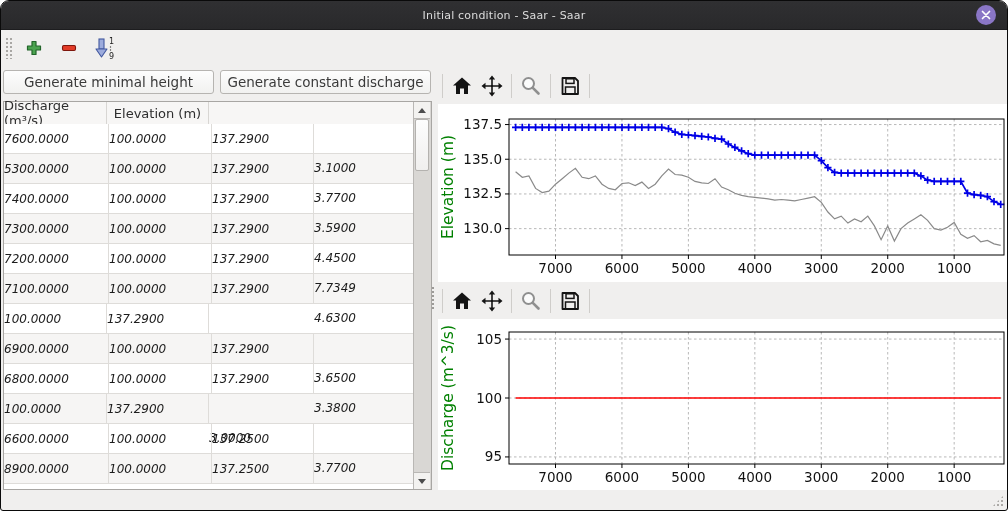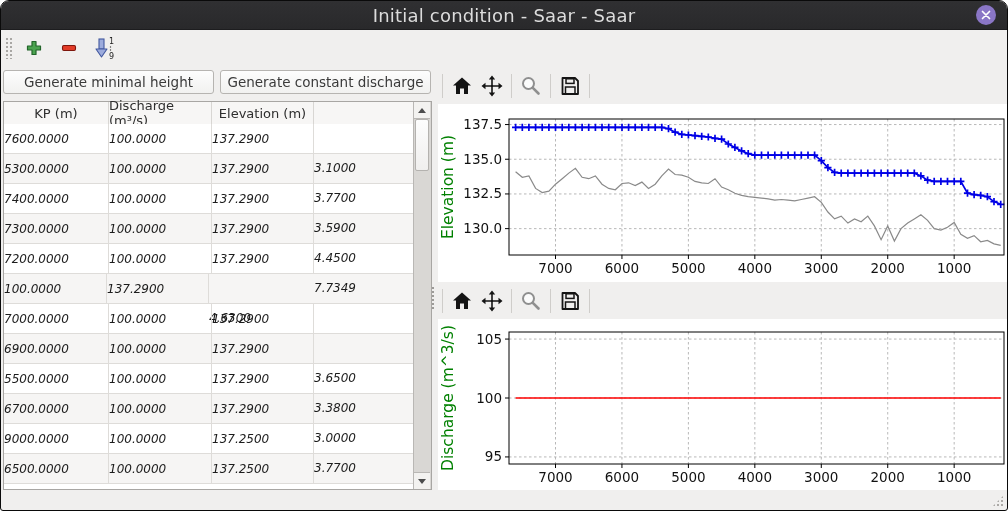--- a/index.html
+++ b/index.html
@@ -1,21 +1,21 @@
 <!DOCTYPE html>
 <html><head>
 <meta charset="utf-8">
 <style>
   html,body{margin:0;padding:0;background:#ffffff;font-family:"DejaVu Sans",sans-serif;}
   .window{position:relative;width:1008px;height:511px;box-sizing:border-box;border:1px solid #0a0a0a;
           border-radius:9px 9px 3px 3px;overflow:hidden;background:#f0efee;}
   
   .titlebar{position:absolute;left:0;top:0;right:0;height:28px;background:linear-gradient(#303032,#29292b);
             border-bottom:1px solid #1d1d1f;display:flex;align-items:center;justify-content:center;}
-  .titlebar .title{color:#dcdcdc;font-size:18px;letter-spacing:.2px;}
+  .titlebar .title{color:#dcdcdc;font-size:11px;letter-spacing:.2px;}
   .closebtn{position:absolute;right:11px;top:4px;width:20px;height:20px;border-radius:50%;
             background:#8a76c6;display:flex;align-items:center;justify-content:center;cursor:default;}
   
   .main-toolbar{position:absolute;left:0;top:29px;right:0;height:36px;display:flex;align-items:center;}
   .grip{width:7px;height:22px;margin:0 8px 0 4px;
         background-image:radial-gradient(circle,#a9a7a4 1px,transparent 1.4px);background-size:4px 4px;}
   .tbtn{width:28px;height:28px;display:flex;align-items:center;justify-content:center;margin-right:7px;border-radius:3px;}
   
   .btnrow{position:absolute;left:2px;top:69px;width:428px;display:flex;gap:6px;}
   .pushbtn{flex:1;height:24px;box-sizing:border-box;border:1px solid #b6b4b1;border-radius:3px;
@@ -97,21 +97,20 @@
     </div>
   </div>
 
   <div class="btnrow">
     <div class="pushbtn">Generate minimal height</div>
     <div class="pushbtn">Generate constant discharge</div>
   </div>
 
   <div class="tablewrap">
     <div class="thead">
-      <div class="th c0">KP (m)</div>
       <div class="th c1">Discharge (m³/s)</div>
       <div class="th c2">Elevation (m)</div>
       <div class="th c3">Height (m)</div>
     </div>
     <div class="tbody">
         <div class="tr">
           <div class="td c0">7600.0000</div>
           <div class="td c1">100.0000</div>
           <div class="td c2">137.2900</div>
           <div class="td c3">3.1000</div>
@@ -134,55 +133,54 @@
           <div class="td c2">137.2900</div>
           <div class="td c3">4.4500</div>
         </div>
         <div class="tr">
           <div class="td c0">7200.0000</div>
           <div class="td c1">100.0000</div>
           <div class="td c2">137.2900</div>
           <div class="td c3">7.7349</div>
         </div>
         <div class="tr">
+          <div class="td c0">7100.0000</div>
           <div class="td c1">100.0000</div>
           <div class="td c2">137.2900</div>
           <div class="td c3">4.6300</div>
         </div>
         <div class="tr">
-          <div class="td c0">7000.0000</div>
           <div class="td c1">100.0000</div>
           <div class="td c2">137.2900</div>
         </div>
         <div class="tr">
           <div class="td c0">6900.0000</div>
           <div class="td c1">100.0000</div>
           <div class="td c2">137.2900</div>
           <div class="td c3">3.6500</div>
         </div>
         <div class="tr">
-          <div class="td c0">5500.0000</div>
+          <div class="td c0">6800.0000</div>
           <div class="td c1">100.0000</div>
           <div class="td c2">137.2900</div>
           <div class="td c3">3.3800</div>
         </div>
         <div class="tr">
-          <div class="td c0">6700.0000</div>
           <div class="td c1">100.0000</div>
           <div class="td c2">137.2900</div>
           <div class="td c3">3.0000</div>
         </div>
         <div class="tr">
-          <div class="td c0">9000.0000</div>
+          <div class="td c0">6600.0000</div>
           <div class="td c1">100.0000</div>
           <div class="td c2">137.2500</div>
           <div class="td c3">3.7700</div>
         </div>
         <div class="tr">
-          <div class="td c0">6500.0000</div>
+          <div class="td c0">8900.0000</div>
           <div class="td c1">100.0000</div>
           <div class="td c2">137.2500</div>
           <div class="td c3">3.5900</div>
         </div>
       </div>
     <div class="vscroll">
       <div class="sbtn up">
           <div class="tri-up"></div>
         </div>
       <div class="thumb"></div>

